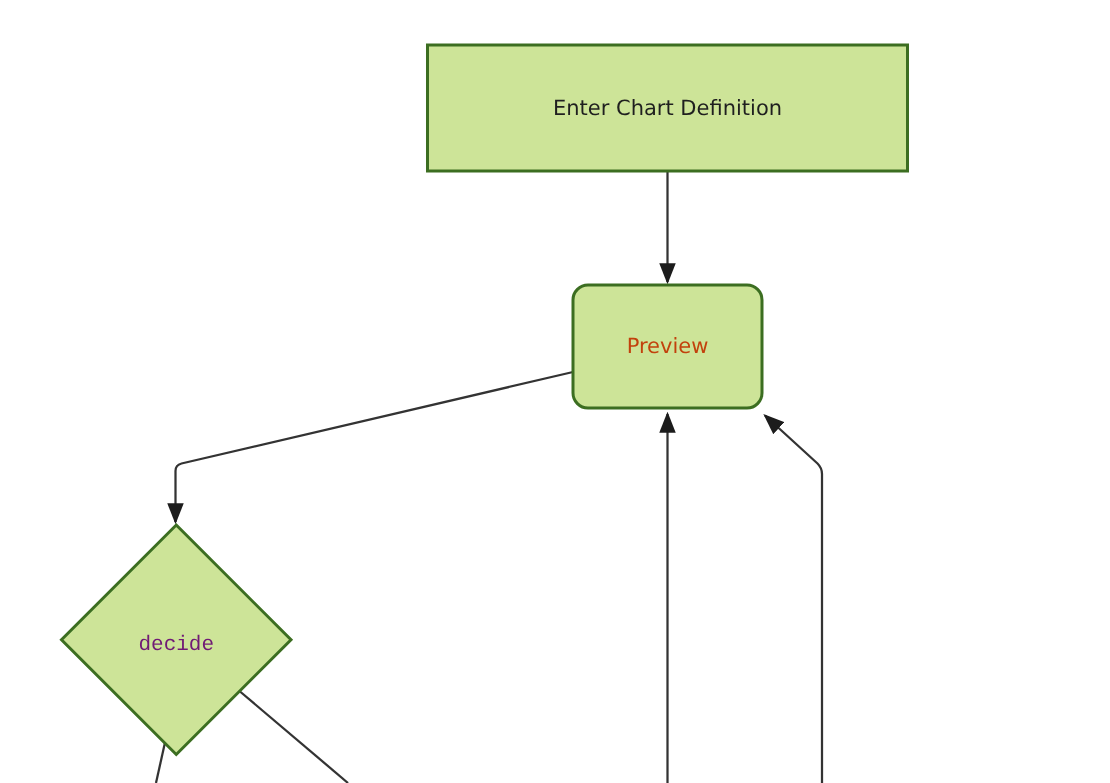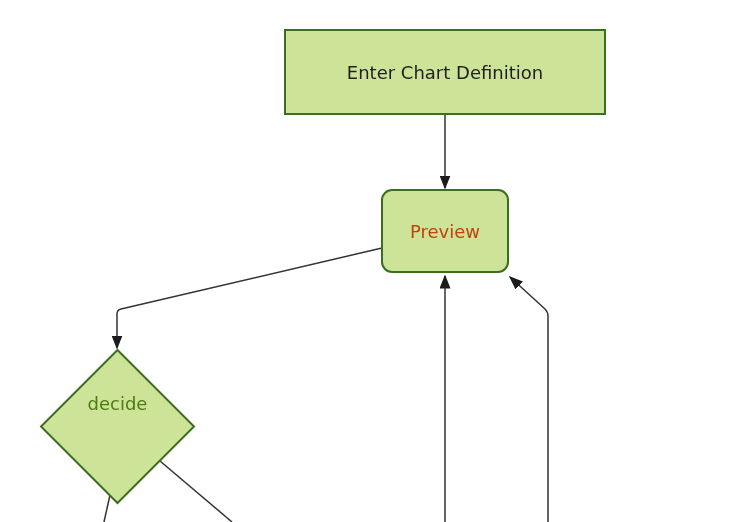--- a/index.html
+++ b/index.html
@@ -18,21 +18,21 @@
     height: 522px;
   }
   .canvas svg {
     position: absolute;
     left: 0;
     top: 0;
   }
   .node-label {
     position: absolute;
     transform: translate(-50%, -50%);
-    font-size: 18px;
+    font-size: 14px;
     line-height: 1.2;
     white-space: nowrap;
     text-align: center;
     pointer-events: none;
   }
 </style>
 </head>
 <body style="background-color: rgb(255, 255, 255);">
 
 <div class="canvas">
@@ -60,15 +60,15 @@
 
     <rect x="382" y="190" width="126" height="82" rx="10" ry="10" stroke-width="2" fill="#cde498" stroke="#3c6e21"></rect>
 
     <polygon points="117.5,350 194,426.5 117.5,503 41,426.5" stroke-width="2" stroke-linejoin="miter" fill="#cde498" stroke="#3c6e21"></polygon>
   </svg>
 
   <div class="node-label" style="left: 445px; top: 72.5px; color: rgb(31, 31, 31);">Enter Chart Definition</div>
 
   <div class="node-label" style="left: 445px; top: 231.5px; color: #c2410c;">Preview</div>
 
-  <div class="node-label" style="left: 117.5px; top: 404px; color: #4d7c0f;">decide</div>
+  <div class="node-label" style="left: 117.5px; top: 431px; color: #701a75; font-family: Liberation Mono, monospace;">decide</div>
 
 </div>
 
 </body></html>

